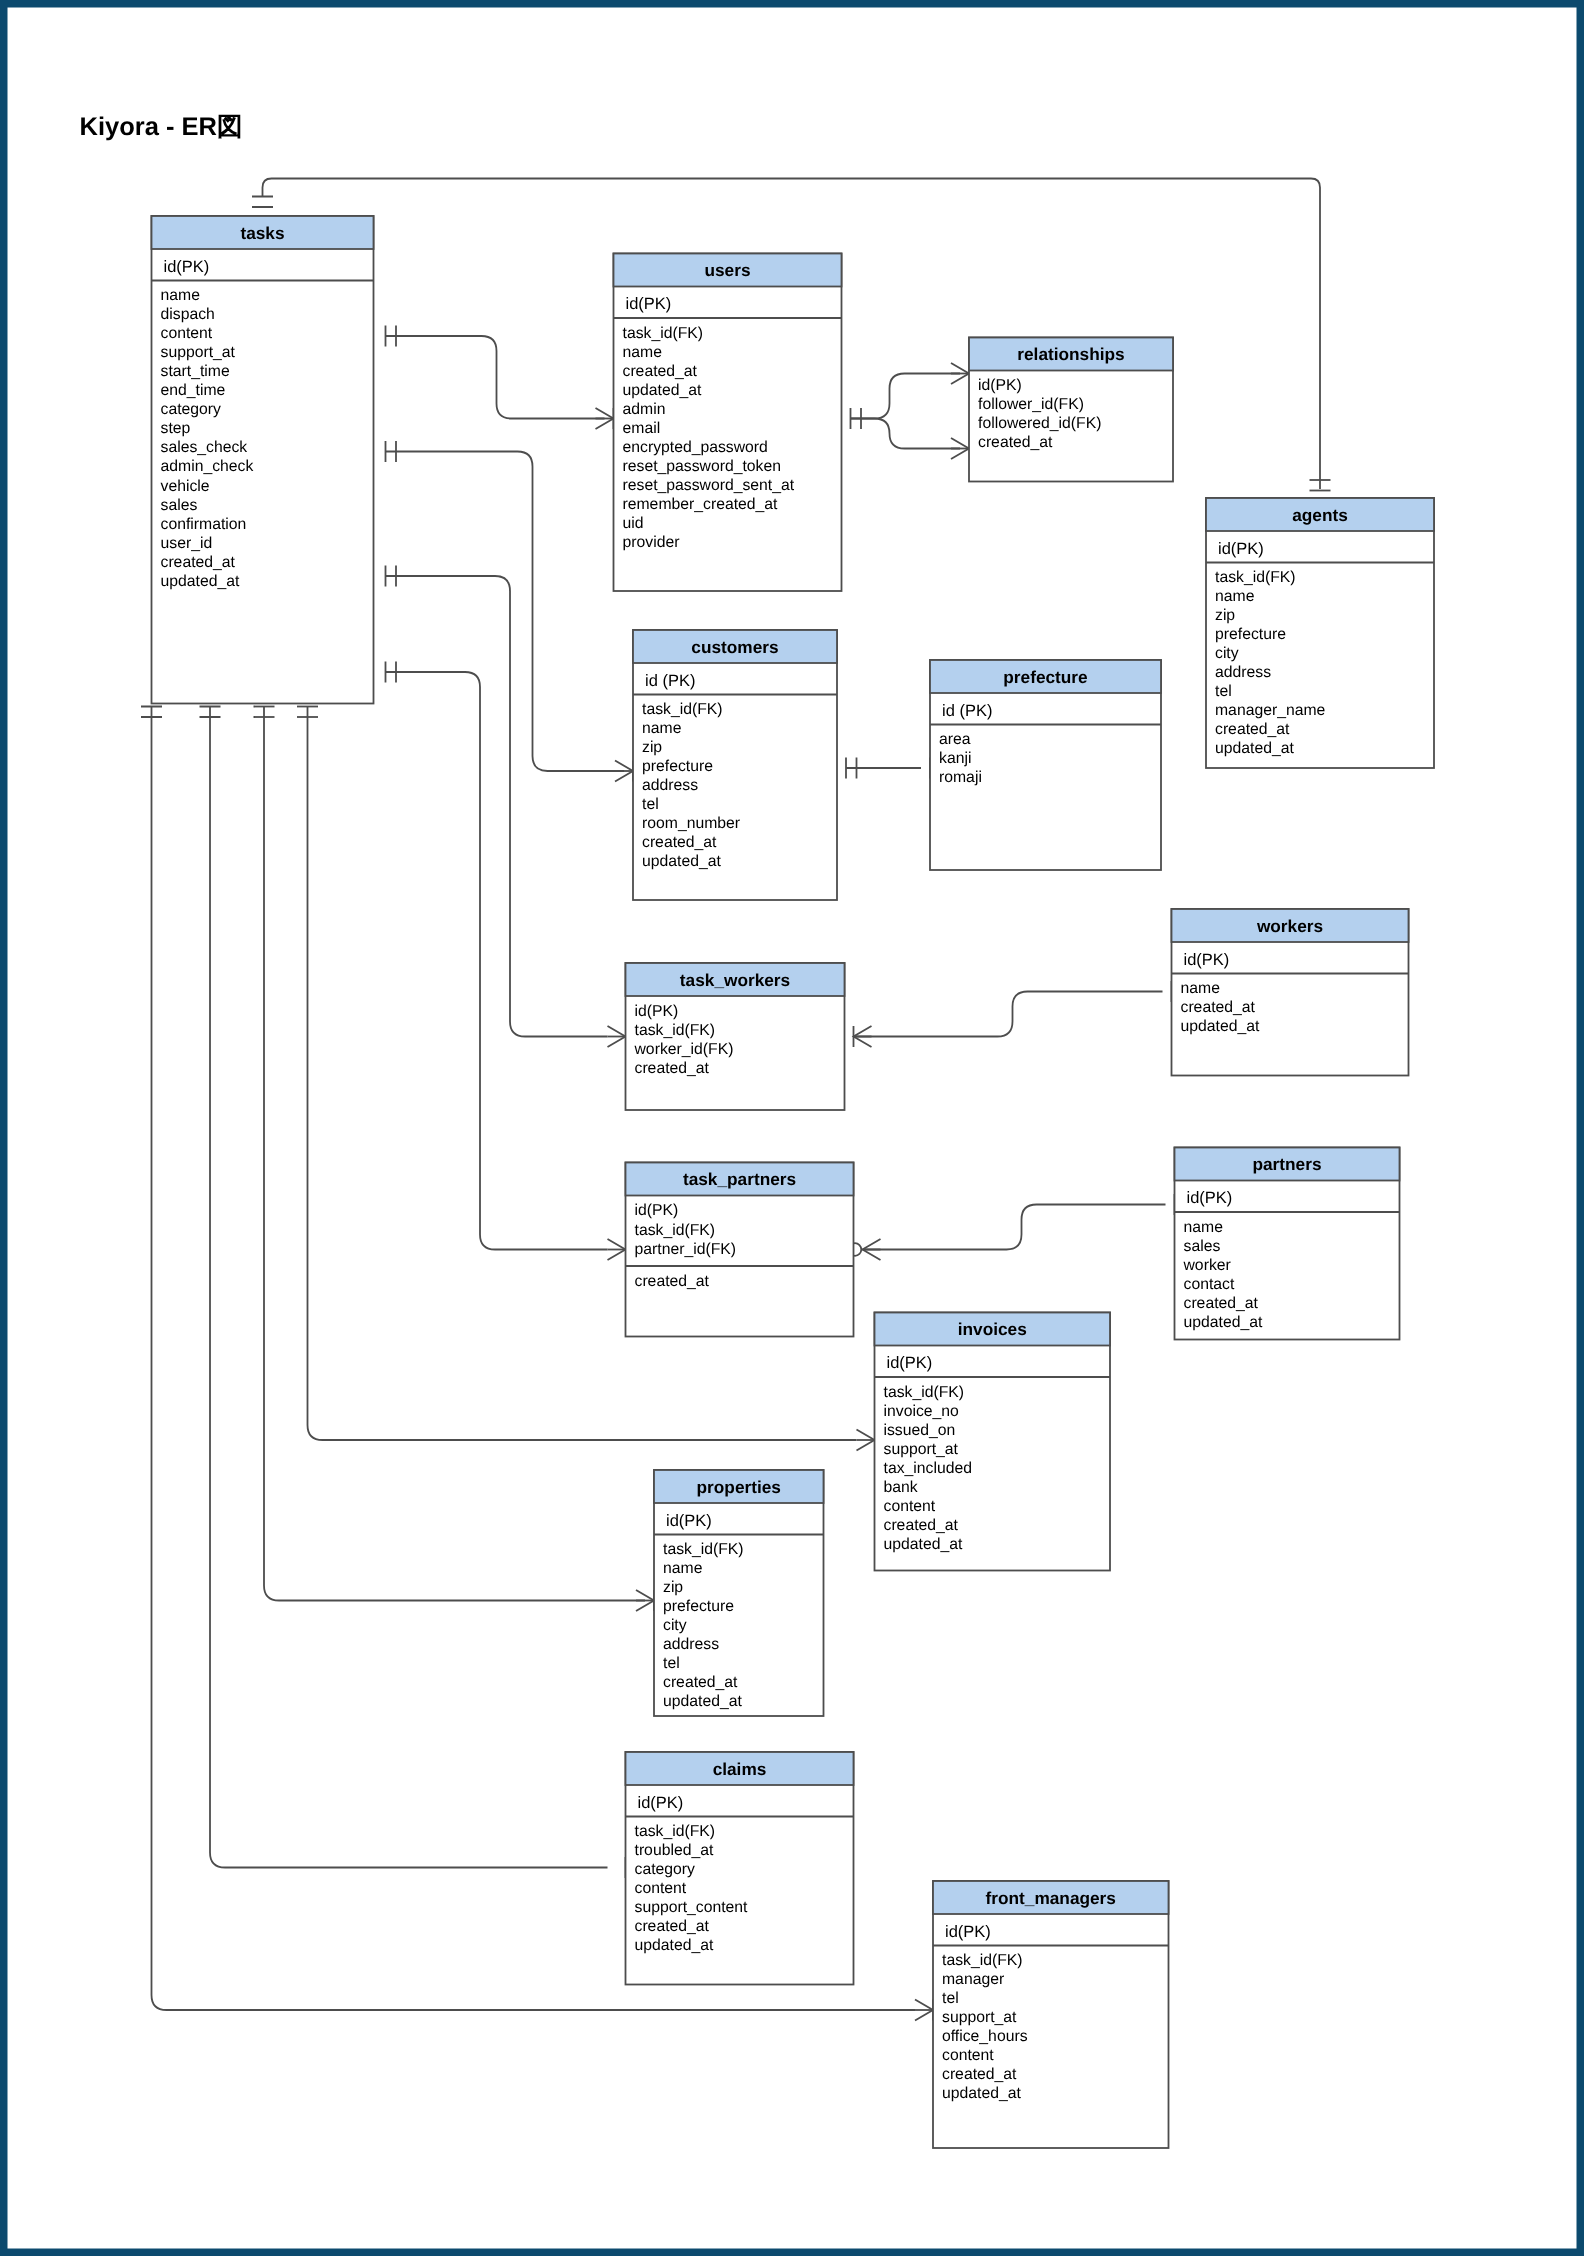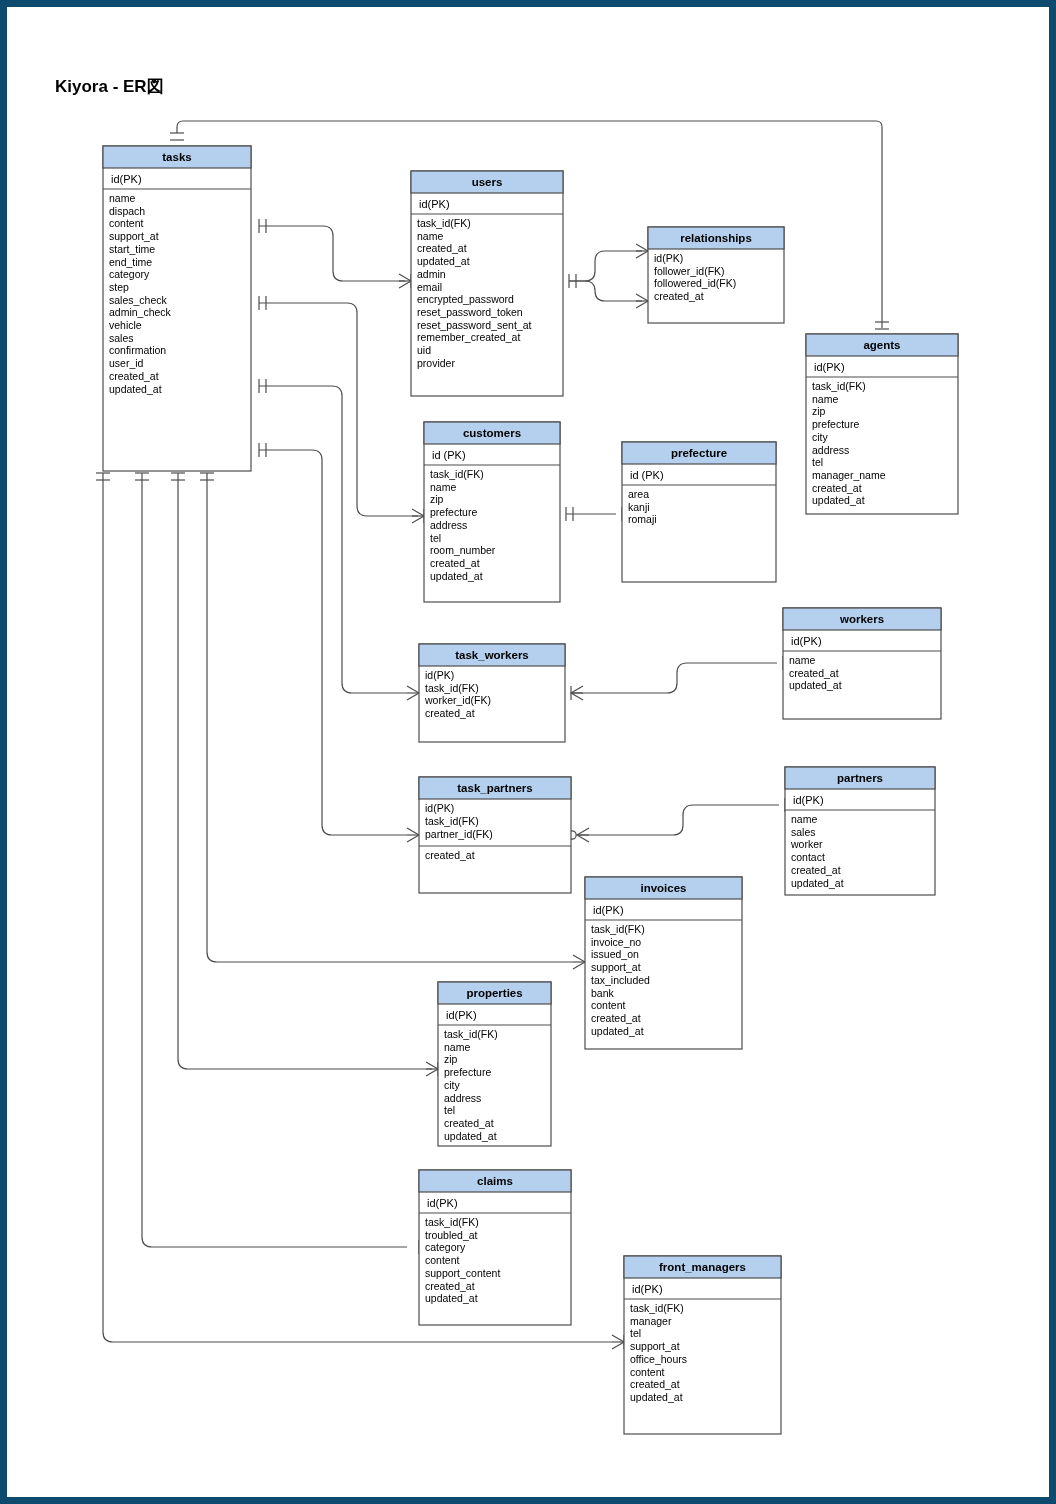--- a/index.html
+++ b/index.html
@@ -9,21 +9,21 @@
     font-family: "Liberation Sans", sans-serif;
   }
   #page {
     position: relative;
     width: 1056px;
     height: 1504px;
     background: #ffffff;
     margin: 0 auto;
     overflow: hidden;
     box-sizing: border-box;
-    border: 7px solid #0c4a6e;
+    border: 5px solid #0c4a6e;
   }
   #canvas {
     position: absolute;
     left: 0; top: 0;
     width: 1056px;
     height: 1504px;
   }
   .diagram-title {
     font-size: 17px;
     font-weight: bold;

